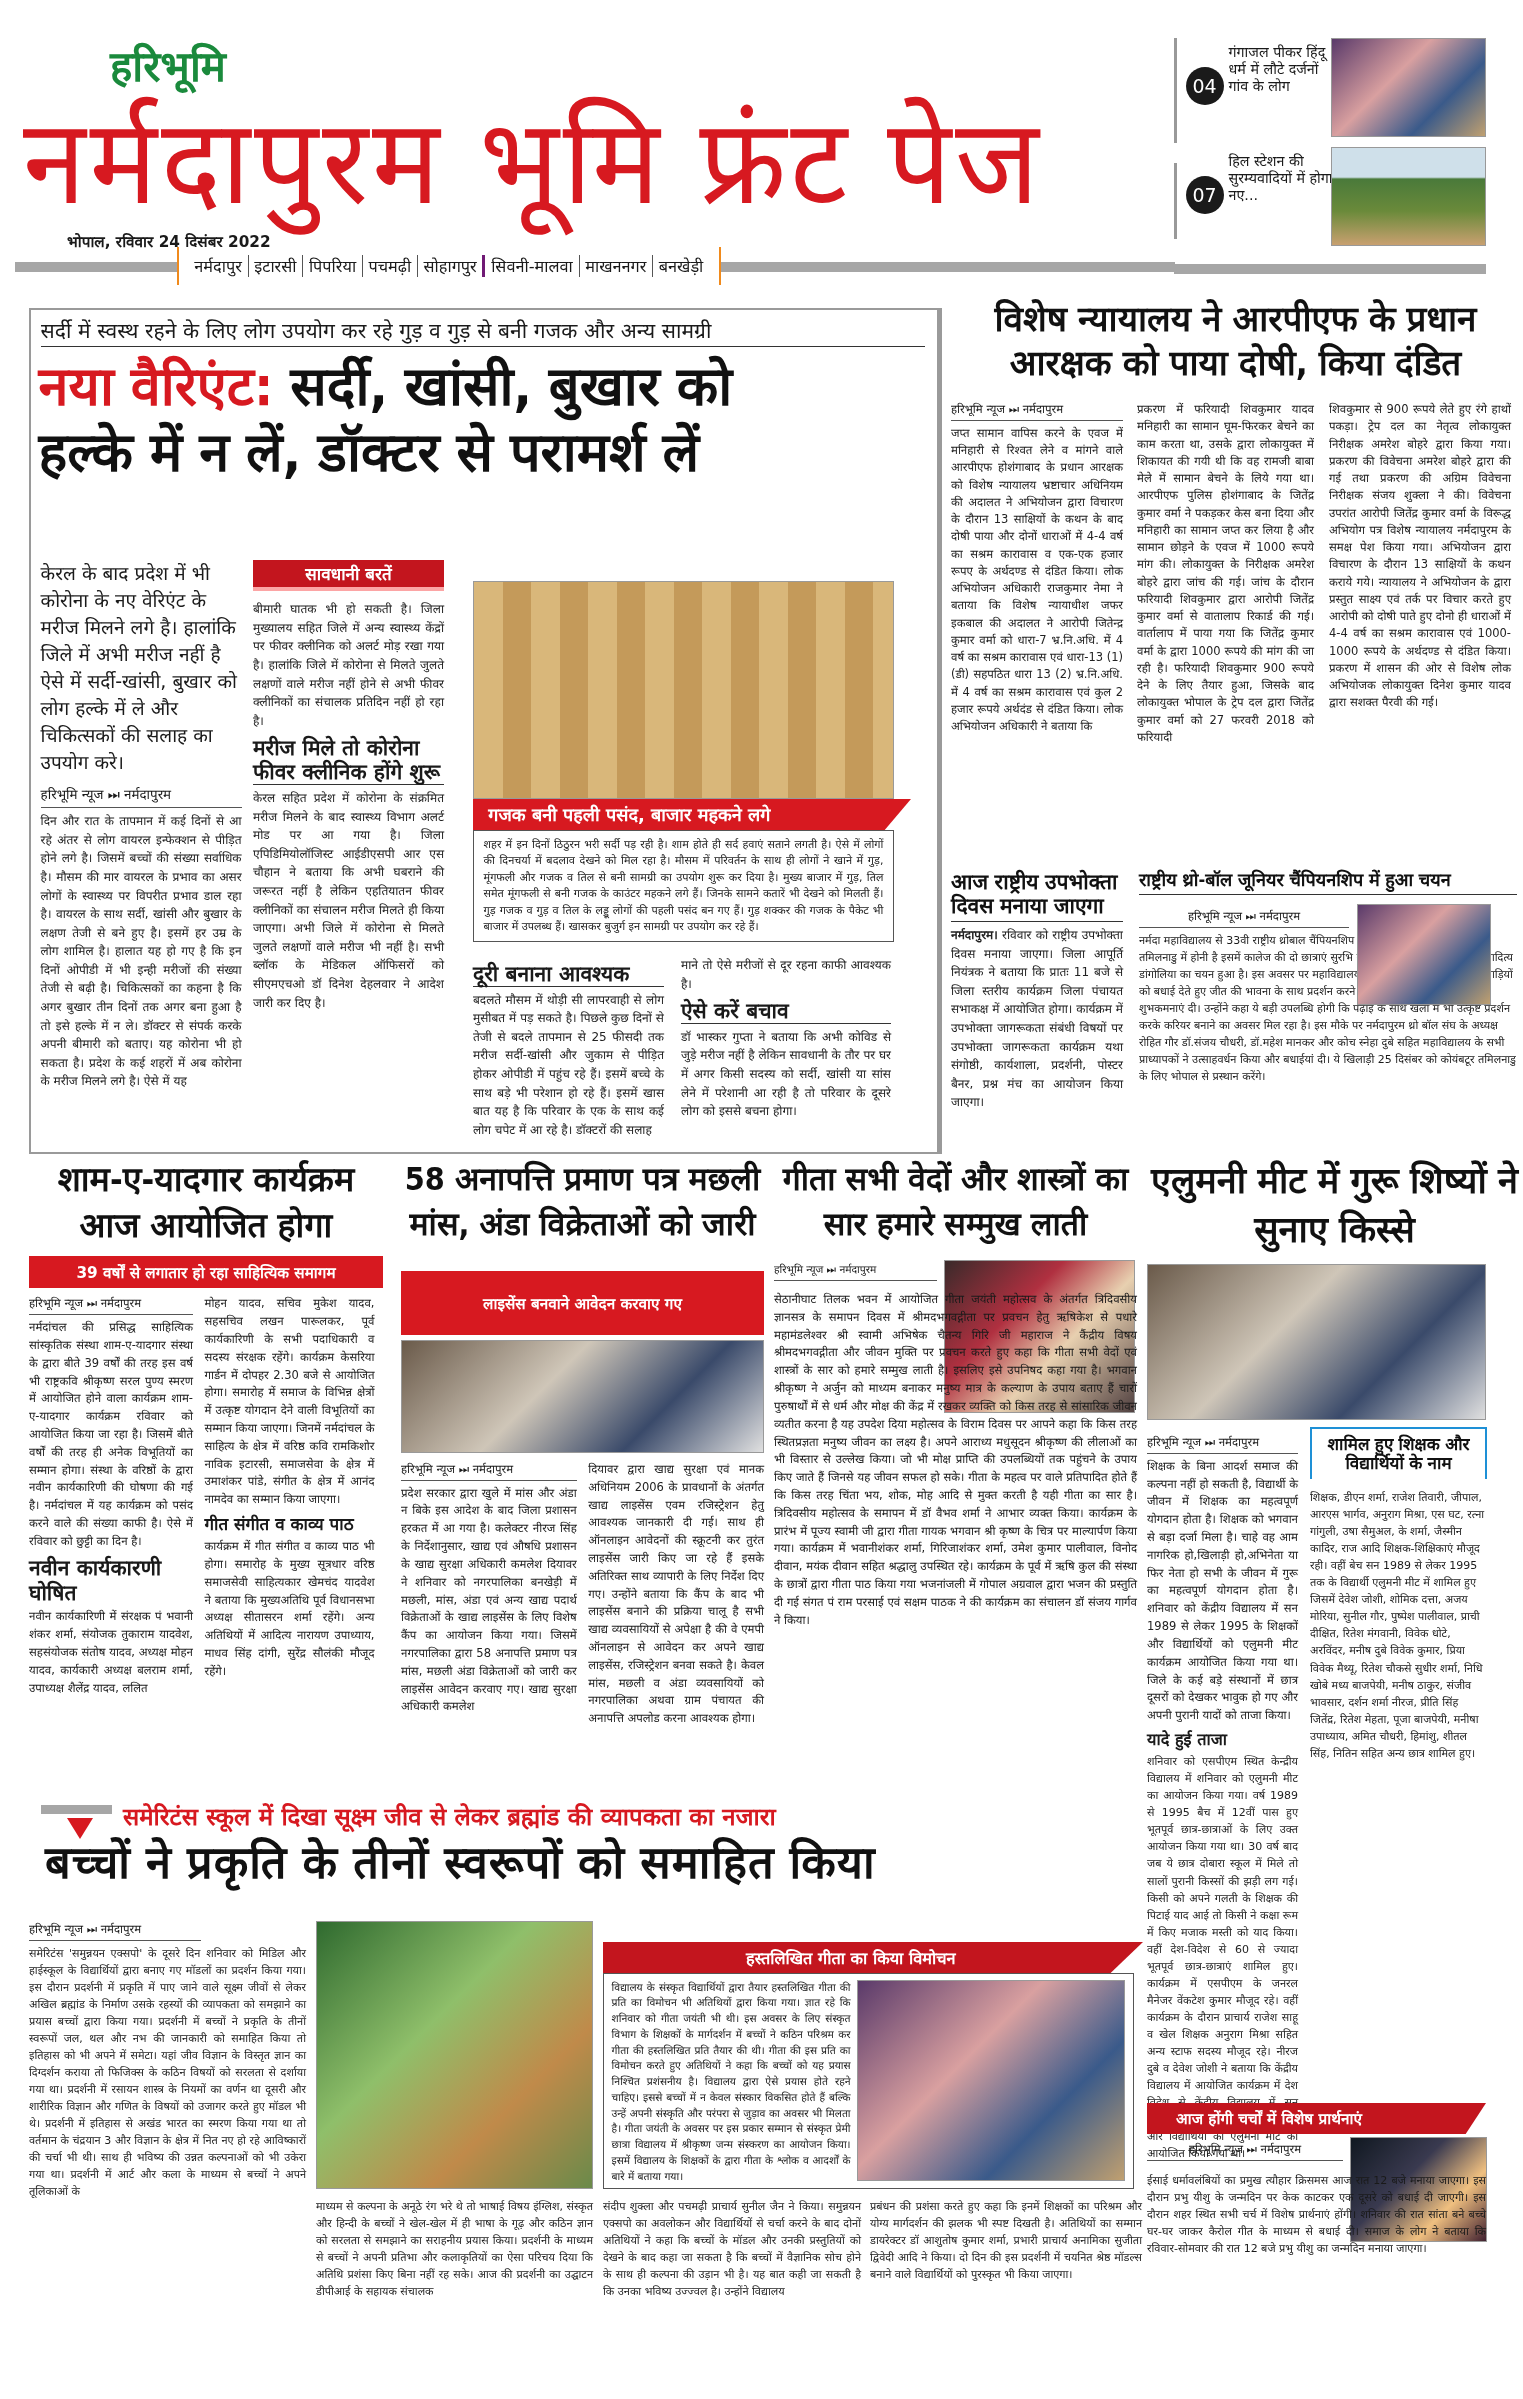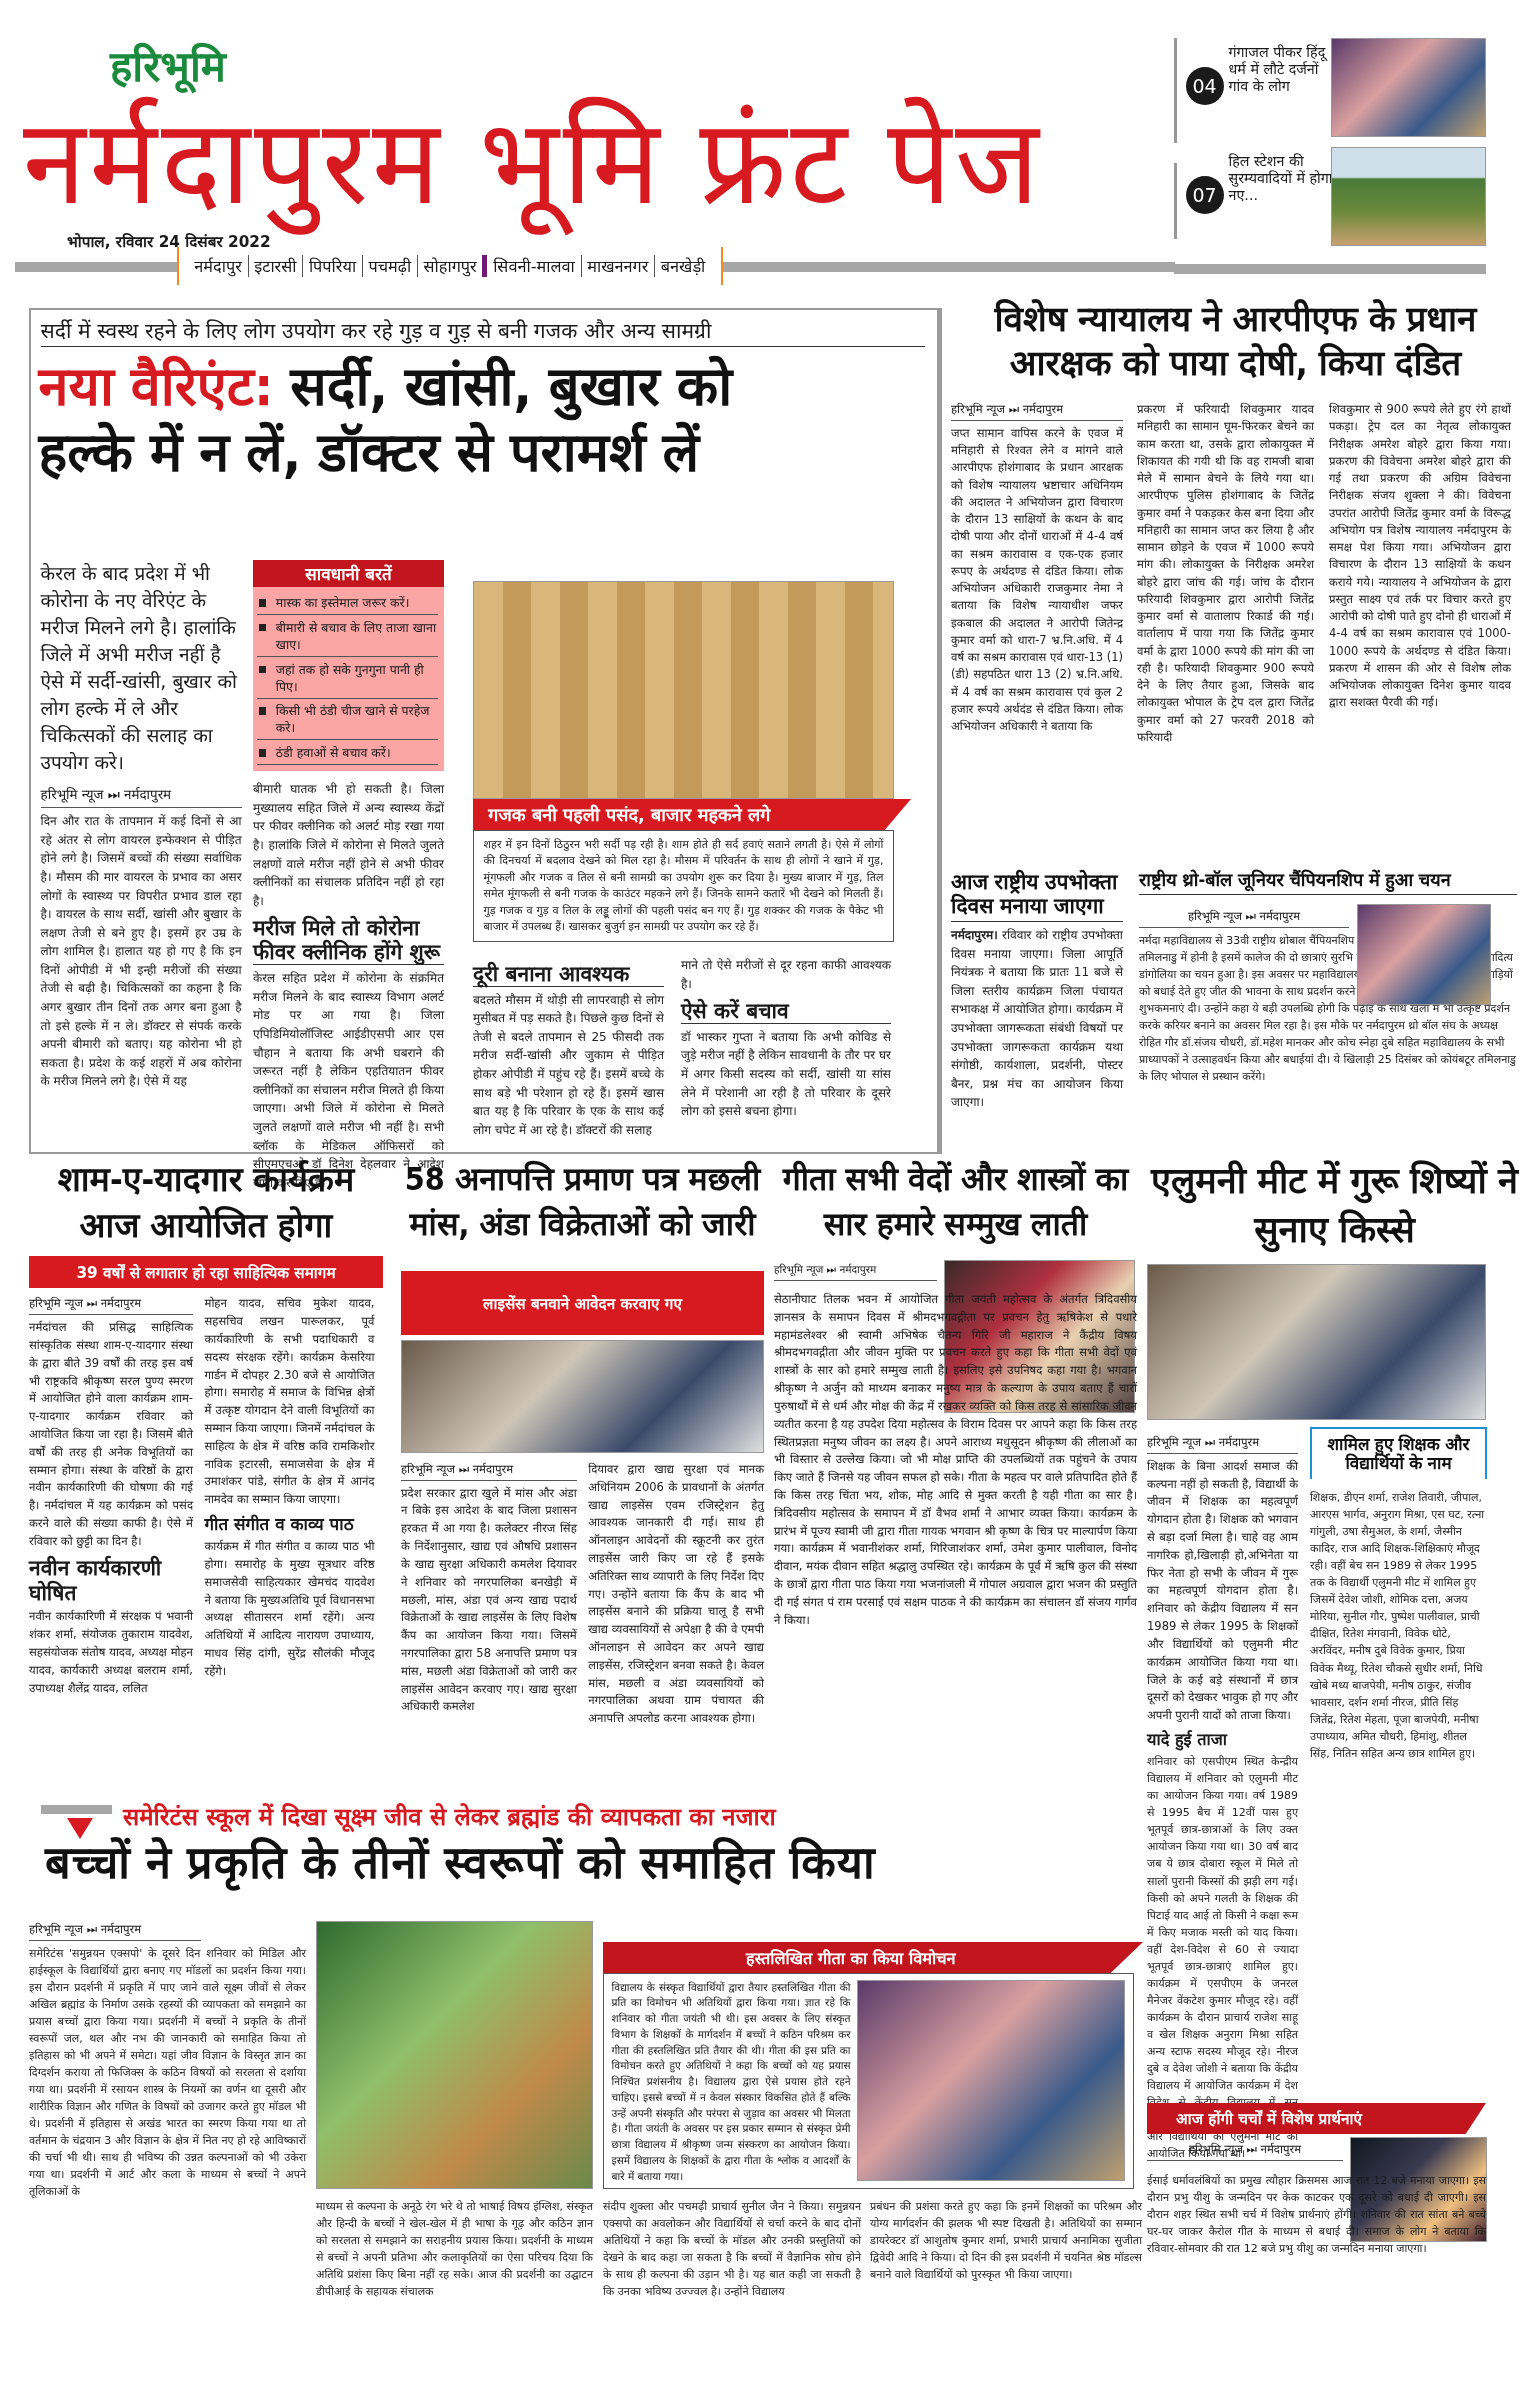--- a/index.html
+++ b/index.html
@@ -31,21 +31,21 @@
 <div class="abs" style="left:0;top:0;width:1176px;height:287px">
   <div class="abs" style="left:110px;top:36px;font-size:42px;font-weight:bold;color:#1a8a3c;font-family:'DejaVu Sans Condensed','DejaVu Sans',sans-serif">हरिभूमि</div>
   <div class="abs" style="left:23px;top:76px;font-size:113px;font-weight:normal;color:#d71920;letter-spacing:3.8px;white-space:nowrap;font-family:'DejaVu Sans Condensed','DejaVu Sans',sans-serif;transform:scaleY(1.05);transform-origin:left top">नर्मदापुरम भूमि फ्रंट पेज</div>
   <div class="abs" style="left:67px;top:231px;font-size:15.3px;font-weight:bold">भोपाल, रविवार 24 दिसंबर 2022</div>
   <div class="abs grey-rule" style="left:15.3px;top:262px;width:1160px;height:9.6px"></div>
   <div class="abs" style="left:177px;top:247px;height:38px;display:flex;align-items:center;background:#fff;padding:0 9.6px;border-left:2.9px solid #f08a1c;border-right:2.9px solid #f08a1c">
     <span style="font-size:16.3px;padding:0 5.7px;border-right:1px solid #555">नर्मदापुर</span>
     <span style="font-size:16.3px;padding:0 5.7px;border-right:1px solid #555">इटारसी</span>
     <span style="font-size:16.3px;padding:0 5.7px;border-right:1px solid #555">पिपरिया</span>
     <span style="font-size:16.3px;padding:0 5.7px;border-right:1px solid #555">पचमढ़ी</span>
-    <span style="font-size:16.3px;padding:0 5.7px;border-right:5px solid #701a75">सोहागपुर</span>
+    <span style="font-size:16.3px;padding:0 5.7px;border-right:3px solid #701a75">सोहागपुर</span>
     <span style="font-size:16.3px;padding:0 5.7px;border-right:1px solid #555">सिवनी-मालवा</span>
     <span style="font-size:16.3px;padding:0 5.7px;border-right:1px solid #555">माखननगर</span>
     <span style="font-size:16.3px;padding:0 5.7px">बनखेड़ी</span>
   </div>
 </div>
 
 <div class="abs" style="left:1174px;top:0;width:350px;height:287px">
   <div class="abs" style="left:0;top:38px;width:2.9px;height:105px;background:#999"></div>
   <div class="abs" style="left:0;top:163px;width:2.9px;height:76px;background:#999"></div>
   <div class="abs" style="left:11.5px;top:38px;width:325px;height:100px">
@@ -71,27 +71,20 @@
 
   <div class="col" style="left:9.6px;top:250px;width:201px">
     <div style="font-size:19px;line-height:1.42;margin-bottom:9.6px">केरल के बाद प्रदेश में भी कोरोना के नए वेरिएंट के मरीज मिलने लगे है। हालांकि जिले में अभी मरीज नहीं है ऐसे में सर्दी-खांसी, बुखार को लोग हल्के में ले और चिकित्सकों की सलाह का उपयोग करे।</div>
     <div class="byline">हरिभूमि न्यूज ⏭ नर्मदापुरम</div>
     <div class="body-text">दिन और रात के तापमान में कई दिनों से आ रहे अंतर से लोग वायरल इन्फेक्शन से पीड़ित होने लगे है। जिसमें बच्चों की संख्या सर्वाधिक है। मौसम की मार वायरल के प्रभाव का असर लोगों के स्वास्थ्य पर विपरीत प्रभाव डाल रहा है। वायरल के साथ सर्दी, खांसी और बुखार के लक्षण तेजी से बने हुए है। इसमें हर उम्र के लोग शामिल है। हालात यह हो गए है कि इन दिनों ओपीडी में भी इन्ही मरीजों की संख्या तेजी से बढ़ी है। चिकित्सकों का कहना है कि अगर बुखार तीन दिनों तक अगर बना हुआ है तो इसे हल्के में न ले। डॉक्टर से संपर्क करके अपनी बीमारी को बताए। यह कोरोना भी हो सकता है। प्रदेश के कई शहरों में अब कोरोना के मरीज मिलने लगे है। ऐसे में यह</div>
   </div>
 
   <div class="col" style="left:222px;top:250px;width:191px">
     <div style="background:#fca5a5;padding-bottom:3.8px;margin-bottom:9.6px">
       <div class="bar-red" style="font-size:17px;padding:1.9px 0;background:#c3151e">सावधानी बरतें</div>
-      <ul class="bullet-list" style="padding:3.8px 0 1.9px 3.8px">
-        <li>मास्क का इस्तेमाल जरूर करें।</li>
-        <li>बीमारी से बचाव के लिए ताजा खाना खाए।</li>
-        <li>जहां तक हो सके गुनगुना पानी ही पिए।</li>
-        <li>किसी भी ठंडी चीज खाने से परहेज करे।</li>
-        <li>ठंडी हवाओं से बचाव करें।</li>
-      </ul>
     </div>
     <div class="body-text">बीमारी घातक भी हो सकती है। जिला मुख्यालय सहित जिले में अन्य स्वास्थ्य केंद्रों पर फीवर क्लीनिक को अलर्ट मोड़ रखा गया है। हालांकि जिले में कोरोना से मिलते जुलते लक्षणों वाले मरीज नहीं होने से अभी फीवर क्लीनिकों का संचालक प्रतिदिन नहीं हो रहा है।</div>
     <div class="sub-head" style="border-bottom:1.9px solid #333">मरीज मिले तो कोरोना फीवर क्लीनिक होंगे शुरू</div>
     <div class="body-text">केरल सहित प्रदेश में कोरोना के संक्रमित मरीज मिलने के बाद स्वास्थ्य विभाग अलर्ट मोड पर आ गया है। जिला एपिडिमियोलॉजिस्ट आईडीएसपी आर एस चौहान ने बताया कि अभी घबराने की जरूरत नहीं है लेकिन एहतियातन फीवर क्लीनिकों का संचालन मरीज मिलते ही किया जाएगा। अभी जिले में कोरोना से मिलते जुलते लक्षणों वाले मरीज भी नहीं है। सभी ब्लॉक के मेडिकल ऑफिसरों को सीएमएचओ डॉ दिनेश देहलवार ने आदेश जारी कर दिए है।</div>
   </div>
 
   <div class="abs photo gajak" style="left:442px;top:271px;width:421px;height:218px"></div>
   <div class="abs" style="left:442px;top:489px;width:438px;height:31px;background:#d71920;clip-path:polygon(0 0,100% 0,94% 100%,0 100%)">
     <span style="position:absolute;left:15.3px;top:2.9px;color:#fff;font-weight:bold;font-size:18px;white-space:nowrap">गजक बनी पहली पसंद, बाजार महकने लगे</span>
   </div>

